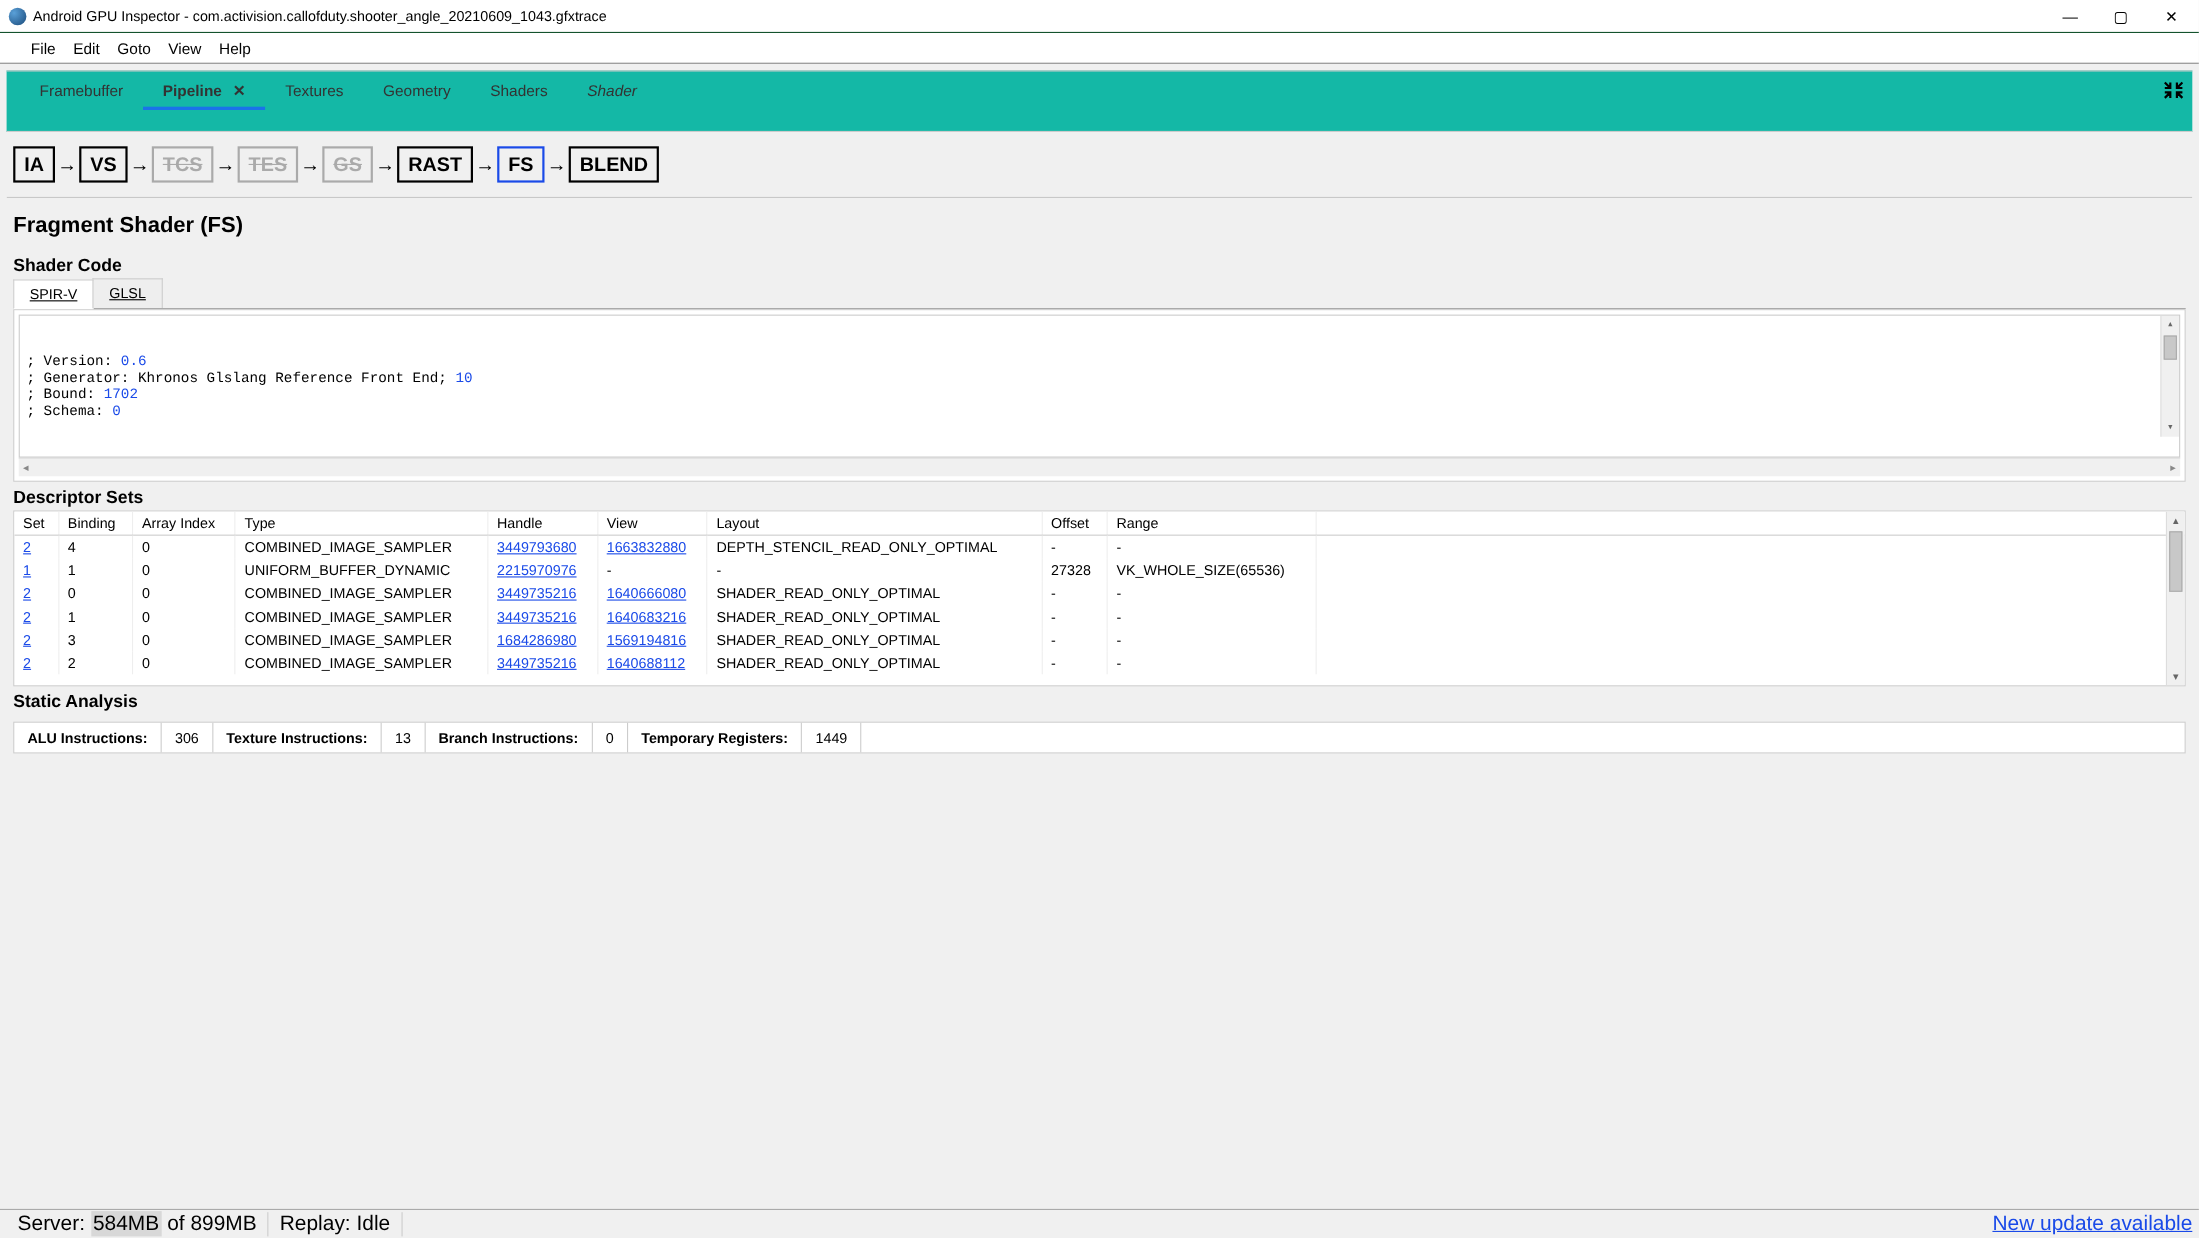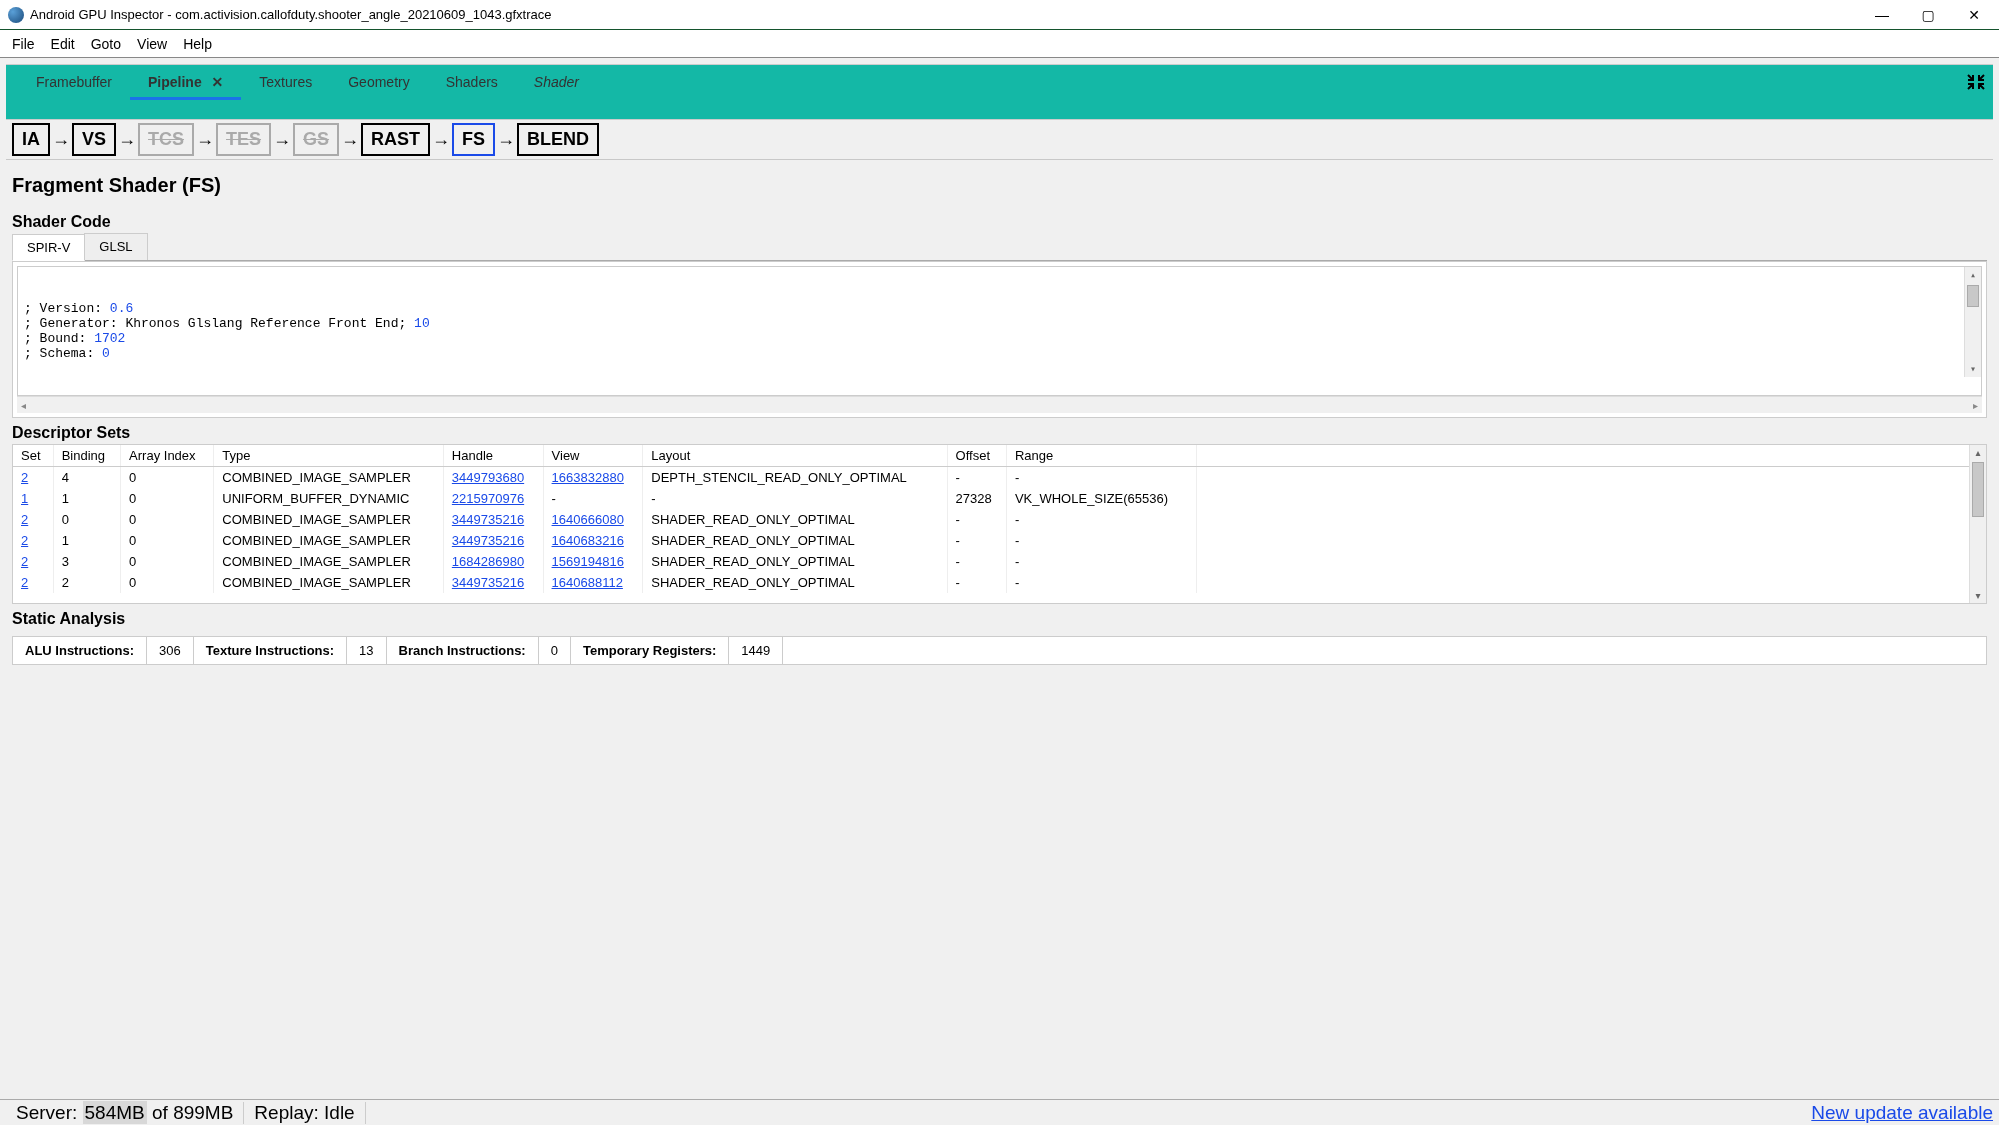--- a/index.html
+++ b/index.html
@@ -31,21 +31,21 @@
 .win-btn {
   width: 46px; height: 30px;
   display: flex; align-items: center; justify-content: center;
   font-size: 14px;
 }
 .menubar {
   height: 28px;
   background: #fff;
   display: flex;
   align-items: center;
-  padding: 0 4px;
+  padding: 0 20px;
   border-bottom: 1px solid #888;
 }
 .menu-item { padding: 4px 8px; font-size: 14px; }
 
 .tabstrip {
   height: 56px;
   background: #14b8a6;
   border-top: 1px solid #ccc;
   border-bottom: 1px solid #ccc;
   display: flex;
@@ -75,21 +75,21 @@
 
 .content {
   flex: 1;
   margin: 0 6px;
   display: flex;
   flex-direction: column;
   overflow: hidden;
 }
 
 .pipeline-row {
-  height: 40px;
+  height: 60px;
   display: flex;
   align-items: center;
   padding: 8px 6px;
   border-bottom: 1px solid #c8c8c8;
   text-align: right;
 }
 .stage {
   border: 2px solid #000;
   padding: 4px 8px;
   font-weight: 700;
@@ -112,20 +112,21 @@
 .subsection-title {
   font-size: 16px;
   font-weight: 600;
   padding: 6px 6px 2px 6px;
 }
 
 .code-tabs {
   display: flex;
   margin: 0 6px;
   border-bottom: 1px solid #aaa;
+  text-decoration: underline;
 }
 .code-tab {
   padding: 5px 14px;
   font-size: 13px;
   border: 1px solid #ccc;
   border-bottom: none;
   background: #eee;
   margin-right: -1px;
 }
 .code-tab.active {

